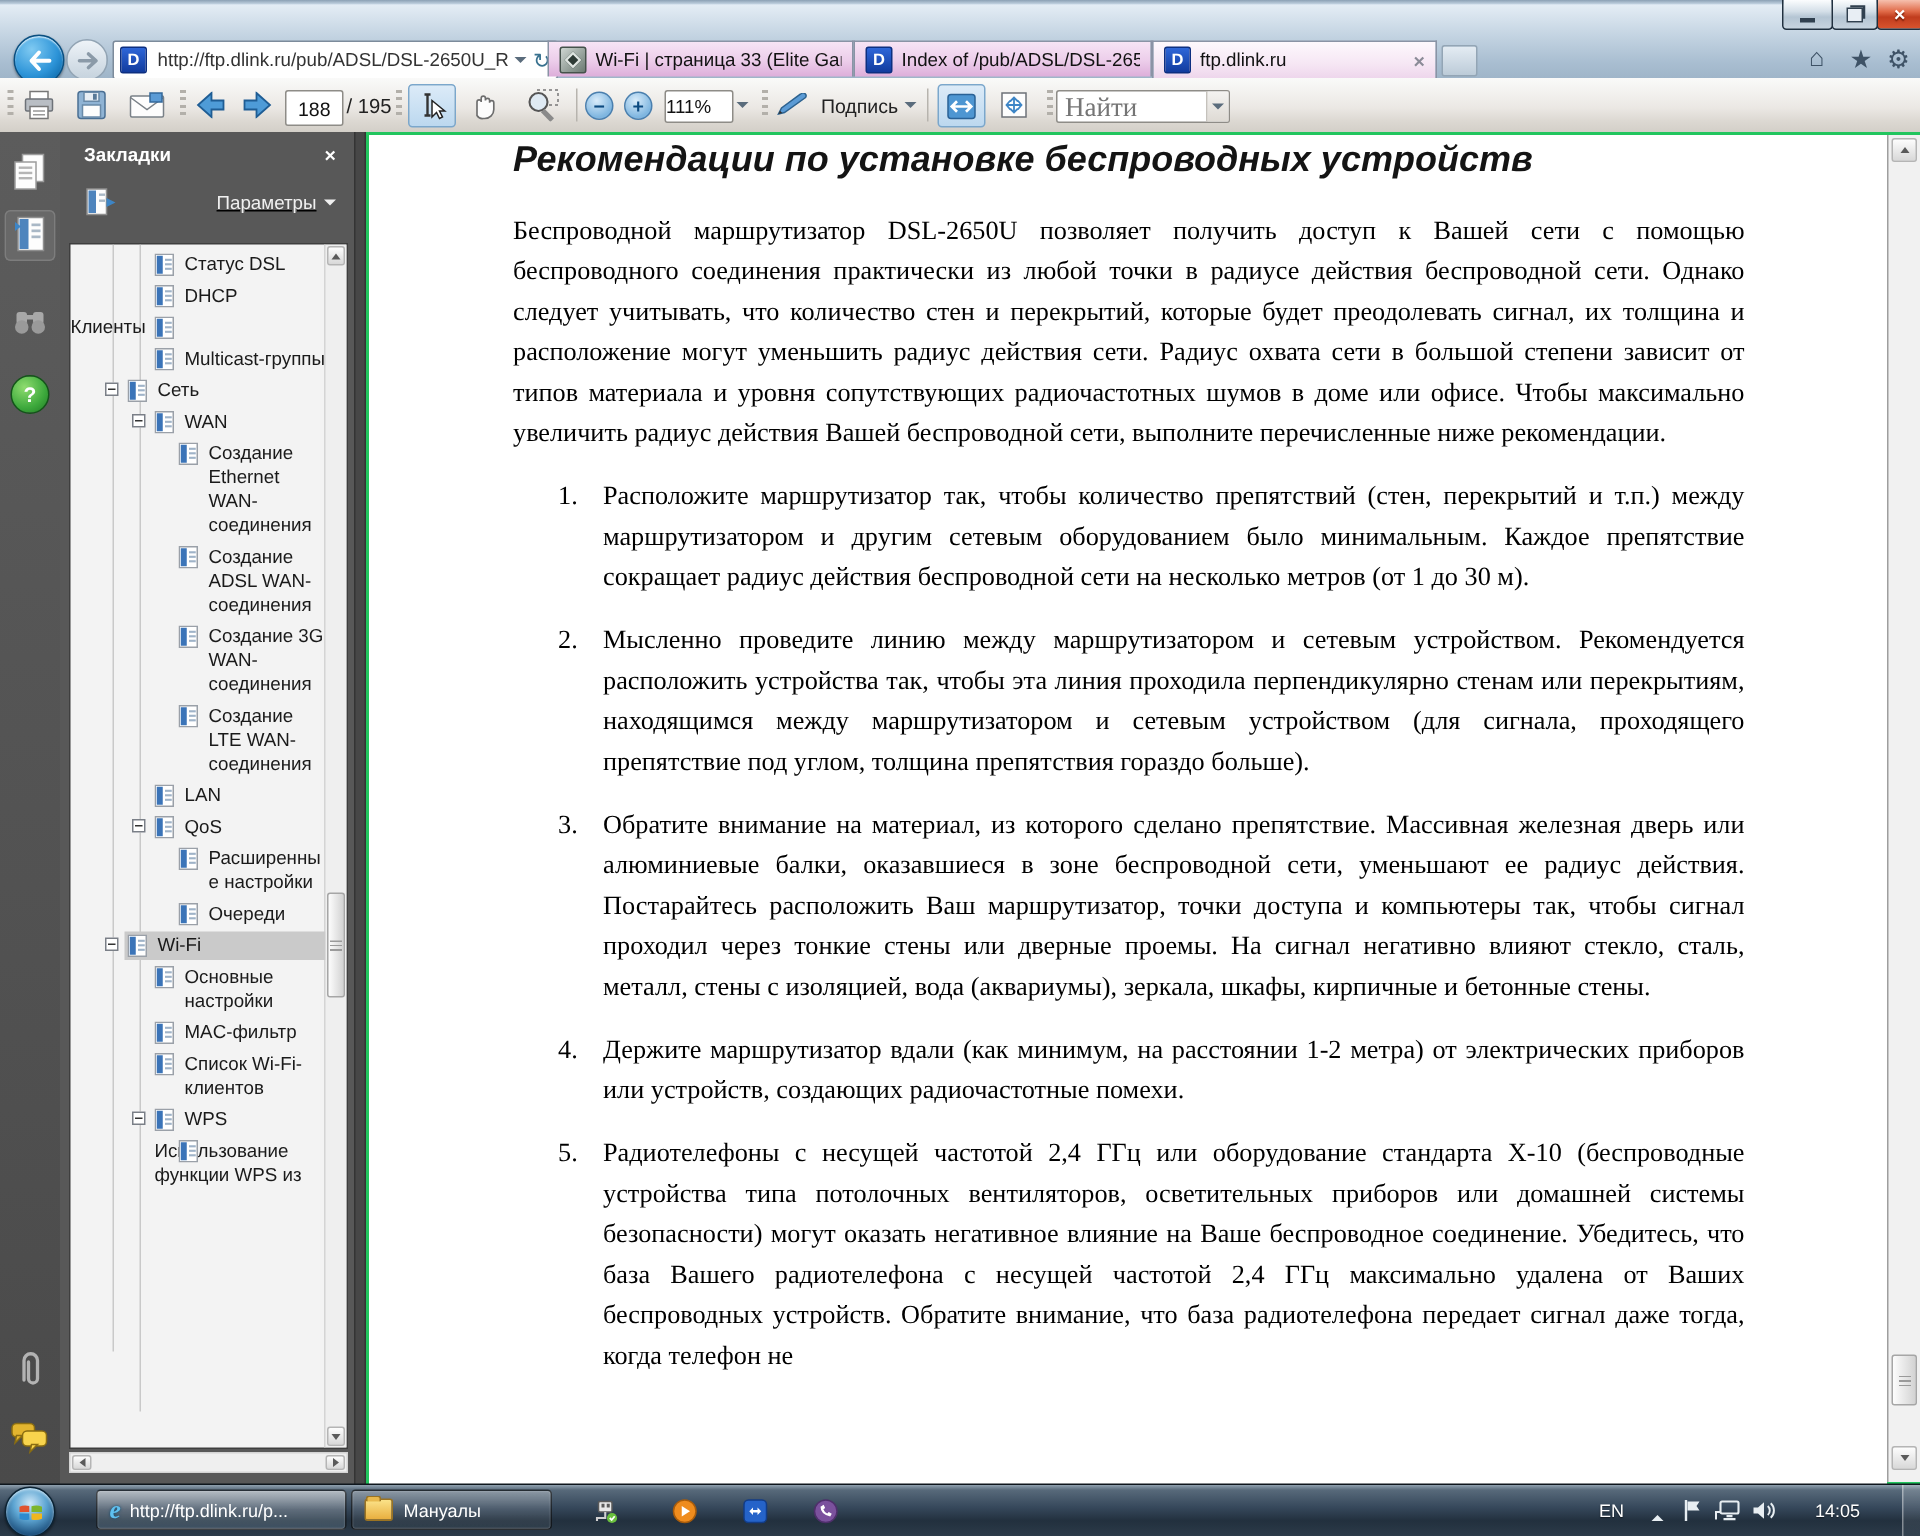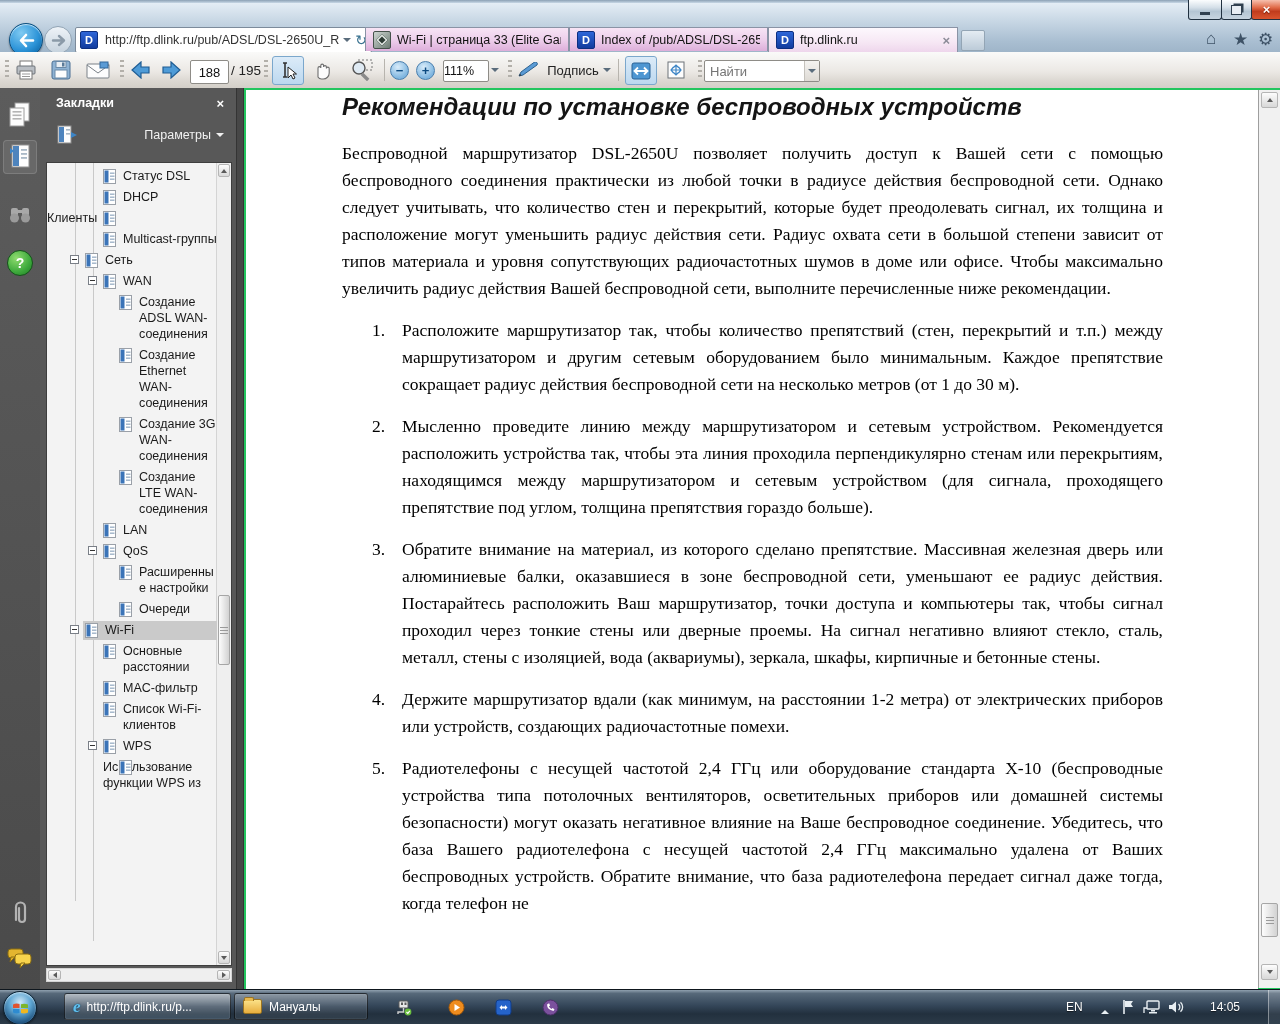--- a/index.html
+++ b/index.html
@@ -65,36 +65,36 @@
     font-size:13px;color:#111;text-align:center;font-family:"Liberation Sans",sans-serif;border-radius:2px;}
   .pagetotal{position:absolute;left:231px;top:11px;font-size:13.5px;color:#222;}
   .zoomcircle{width:17px;height:17px;border-radius:50%;border:1px solid #4a7fae;
     background:radial-gradient(circle at 40% 30%,#d9ecfa,#7fb6e0 70%);color:#0c4a80;font-weight:bold;
     display:flex;align-items:center;justify-content:center;font-size:13px;line-height:15px;}
   .zoombox{position:absolute;left:443px;top:8px;width:44px;height:20px;background:#fff;border:1px solid #8e8c87;
     font-size:12.5px;color:#111;display:flex;align-items:center;justify-content:flex-start;border-radius:2px;}
   .signlabel{font-size:13px;color:#222;margin:0 4px 0 6px;}
   .findbox{position:absolute;left:704px;top:8px;width:114px;height:20px;background:#fff;border:1px solid #8e8c87;
     display:flex;align-items:center;border-radius:2px;}
-  .findbox input{flex:1;border:none;outline:none;font-size:13px;padding:0 5px;min-width:0;font-family:Liberation Sans, sans-serif;color:#8b5cf6;background:transparent;}
+  .findbox input{flex:1;border:none;outline:none;font-size:18px;padding:0 5px;min-width:0;font-family:Liberation Serif, serif;color:#8b5cf6;background:transparent;}
   .findcaret{width:14px;height:100%;border-left:1px solid #c5c2bc;display:flex;align-items:center;justify-content:center;background:linear-gradient(#f4f3f1,#dedad4);}
 
   
   .iconstrip{position:absolute;left:0;top:88px;width:40px;bottom:34px;background:linear-gradient(180deg,#5c5c5c,#4a4a4a);}
   .strip-btn{position:absolute;left:3px;width:34px;height:34px;border-radius:4px;display:flex;align-items:center;justify-content:center;}
   .strip-btn.active{background:#686868;box-shadow:inset 0 0 0 1px #7d7d7d;}
   .help-circle{width:24px;height:24px;border-radius:50%;background:radial-gradient(circle at 35% 30%,#8fdc6f,#3da93c 60%,#1f7a23);
     color:#fff;font-weight:bold;font-size:14px;display:flex;align-items:center;justify-content:center;border:1px solid #14541a;}
 
   
   .bpanel{position:absolute;left:40px;top:88px;width:196px;bottom:34px;background:#585858;}
   .bheader{position:absolute;left:0;top:0;right:0;height:30px;color:#fff;font-size:12.5px;font-weight:bold;
     display:flex;align-items:center;padding:0 12px 0 16px;box-sizing:border-box;}
   .bclose{margin-left:auto;font-weight:bold;font-size:13px;color:#fff;}
-  .boptions{position:absolute;left:0;top:32px;right:0;height:30px;display:flex;align-items:center;padding:0 12px 0 16px;box-sizing:border-box;}
+  .boptions{position:absolute;left:0;top:32px;right:0;height:30px;display:flex;align-items:center;padding:0 12px 0 16px;box-sizing:border-box;text-decoration:underline;}
   .boptions .optlabel{margin-left:auto;color:#f0f0f0;font-size:12.5px;}
   .boptions .caret{border-top-color:#f0f0f0;margin-left:5px;}
   .tree{position:absolute;left:6px;right:4px;top:74px;bottom:24px;background:#f3f3f3;border:1px solid #3e3e3e;overflow:hidden;}
   .treerows{position:absolute;left:0;top:0;right:14px;bottom:0;padding-top:5px;overflow:hidden;}
   .vline{position:absolute;width:1px;background:#c9c9c9;z-index:0;}
   .trow{position:relative;margin-bottom:5px;font-size:12.5px;line-height:16px;color:#1a1a1a;z-index:1;overflow-wrap:break-word;}
   .trow .ticon{position:absolute;top:1px;}
   .trow .texp{position:absolute;top:3px;width:9px;height:9px;background:#fff;border:1px solid #7a7f87;box-sizing:border-box;}
   .trow .texp::after{content:"";position:absolute;left:1px;top:3px;width:5px;height:1px;background:#333;}
   .selbg{position:absolute;left:36px;right:0;top:-1px;height:19px;background:#cacaca;z-index:-1;}
@@ -420,34 +420,34 @@
                 <rect x="7" y="3.5" width="4.5" height="1.4" fill="#9fb3c8"></rect>
                 <rect x="7" y="6.5" width="4.5" height="1.4" fill="#9fb3c8"></rect>
                 <rect x="7" y="9.5" width="4.5" height="1.4" fill="#9fb3c8"></rect>
               </svg></span><span class="tlabel">WAN</span></div>
           <div class="trow" style="padding-left: 92px;"><span class="ticon" style="left: 72px;"><svg width="13" height="15" viewBox="0 0 13 15">
                 <rect x="0.5" y="0.5" width="12" height="14" fill="#fff" stroke="#9aa0a8"></rect>
                 <rect x="1.5" y="1.5" width="4" height="12" fill="#3b74b8"></rect>
                 <rect x="7" y="3.5" width="4.5" height="1.4" fill="#9fb3c8"></rect>
                 <rect x="7" y="6.5" width="4.5" height="1.4" fill="#9fb3c8"></rect>
                 <rect x="7" y="9.5" width="4.5" height="1.4" fill="#9fb3c8"></rect>
+              </svg></span><span class="tlabel">Создание Ethernet WAN-соединения</span></div>
+          <div class="trow" style="padding-left: 92px;"><span class="ticon" style="left: 72px;"><svg width="13" height="15" viewBox="0 0 13 15">
+                <rect x="0.5" y="0.5" width="12" height="14" fill="#fff" stroke="#9aa0a8"></rect>
+                <rect x="1.5" y="1.5" width="4" height="12" fill="#3b74b8"></rect>
+                <rect x="7" y="3.5" width="4.5" height="1.4" fill="#9fb3c8"></rect>
+                <rect x="7" y="6.5" width="4.5" height="1.4" fill="#9fb3c8"></rect>
+                <rect x="7" y="9.5" width="4.5" height="1.4" fill="#9fb3c8"></rect>
               </svg></span><span class="tlabel">Создание ADSL WAN-соединения</span></div>
           <div class="trow" style="padding-left: 92px;"><span class="ticon" style="left: 72px;"><svg width="13" height="15" viewBox="0 0 13 15">
                 <rect x="0.5" y="0.5" width="12" height="14" fill="#fff" stroke="#9aa0a8"></rect>
                 <rect x="1.5" y="1.5" width="4" height="12" fill="#3b74b8"></rect>
                 <rect x="7" y="3.5" width="4.5" height="1.4" fill="#9fb3c8"></rect>
                 <rect x="7" y="6.5" width="4.5" height="1.4" fill="#9fb3c8"></rect>
                 <rect x="7" y="9.5" width="4.5" height="1.4" fill="#9fb3c8"></rect>
-              </svg></span><span class="tlabel">Создание Ethernet WAN-соединения</span></div>
-          <div class="trow" style="padding-left: 92px;"><span class="ticon" style="left: 72px;"><svg width="13" height="15" viewBox="0 0 13 15">
-                <rect x="0.5" y="0.5" width="12" height="14" fill="#fff" stroke="#9aa0a8"></rect>
-                <rect x="1.5" y="1.5" width="4" height="12" fill="#3b74b8"></rect>
-                <rect x="7" y="3.5" width="4.5" height="1.4" fill="#9fb3c8"></rect>
-                <rect x="7" y="6.5" width="4.5" height="1.4" fill="#9fb3c8"></rect>
-                <rect x="7" y="9.5" width="4.5" height="1.4" fill="#9fb3c8"></rect>
               </svg></span><span class="tlabel">Создание 3G WAN-соединения</span></div>
           <div class="trow" style="padding-left: 92px;"><span class="ticon" style="left: 72px;"><svg width="13" height="15" viewBox="0 0 13 15">
                 <rect x="0.5" y="0.5" width="12" height="14" fill="#fff" stroke="#9aa0a8"></rect>
                 <rect x="1.5" y="1.5" width="4" height="12" fill="#3b74b8"></rect>
                 <rect x="7" y="3.5" width="4.5" height="1.4" fill="#9fb3c8"></rect>
                 <rect x="7" y="6.5" width="4.5" height="1.4" fill="#9fb3c8"></rect>
                 <rect x="7" y="9.5" width="4.5" height="1.4" fill="#9fb3c8"></rect>
               </svg></span><span class="tlabel">Создание LTE WAN-соединения</span></div>
           <div class="trow" style="padding-left: 76px;"><span class="ticon" style="left: 56px;"><svg width="13" height="15" viewBox="0 0 13 15">
                 <rect x="0.5" y="0.5" width="12" height="14" fill="#fff" stroke="#9aa0a8"></rect>
@@ -483,21 +483,21 @@
                 <rect x="7" y="3.5" width="4.5" height="1.4" fill="#9fb3c8"></rect>
                 <rect x="7" y="6.5" width="4.5" height="1.4" fill="#9fb3c8"></rect>
                 <rect x="7" y="9.5" width="4.5" height="1.4" fill="#9fb3c8"></rect>
               </svg></span><span class="tlabel">Wi-Fi</span></div>
           <div class="trow" style="padding-left: 76px;"><span class="ticon" style="left: 56px;"><svg width="13" height="15" viewBox="0 0 13 15">
                 <rect x="0.5" y="0.5" width="12" height="14" fill="#fff" stroke="#9aa0a8"></rect>
                 <rect x="1.5" y="1.5" width="4" height="12" fill="#3b74b8"></rect>
                 <rect x="7" y="3.5" width="4.5" height="1.4" fill="#9fb3c8"></rect>
                 <rect x="7" y="6.5" width="4.5" height="1.4" fill="#9fb3c8"></rect>
                 <rect x="7" y="9.5" width="4.5" height="1.4" fill="#9fb3c8"></rect>
-              </svg></span><span class="tlabel">Основные расстоянии</span></div>
+              </svg></span><span class="tlabel">Основные настройки</span></div>
           <div class="trow" style="padding-left: 76px;"><span class="ticon" style="left: 56px;"><svg width="13" height="15" viewBox="0 0 13 15">
                 <rect x="0.5" y="0.5" width="12" height="14" fill="#fff" stroke="#9aa0a8"></rect>
                 <rect x="1.5" y="1.5" width="4" height="12" fill="#3b74b8"></rect>
                 <rect x="7" y="3.5" width="4.5" height="1.4" fill="#9fb3c8"></rect>
                 <rect x="7" y="6.5" width="4.5" height="1.4" fill="#9fb3c8"></rect>
                 <rect x="7" y="9.5" width="4.5" height="1.4" fill="#9fb3c8"></rect>
               </svg></span><span class="tlabel">MAC-фильтр</span></div>
           <div class="trow" style="padding-left: 76px;"><span class="ticon" style="left: 56px;"><svg width="13" height="15" viewBox="0 0 13 15">
                 <rect x="0.5" y="0.5" width="12" height="14" fill="#fff" stroke="#9aa0a8"></rect>
                 <rect x="1.5" y="1.5" width="4" height="12" fill="#3b74b8"></rect>

